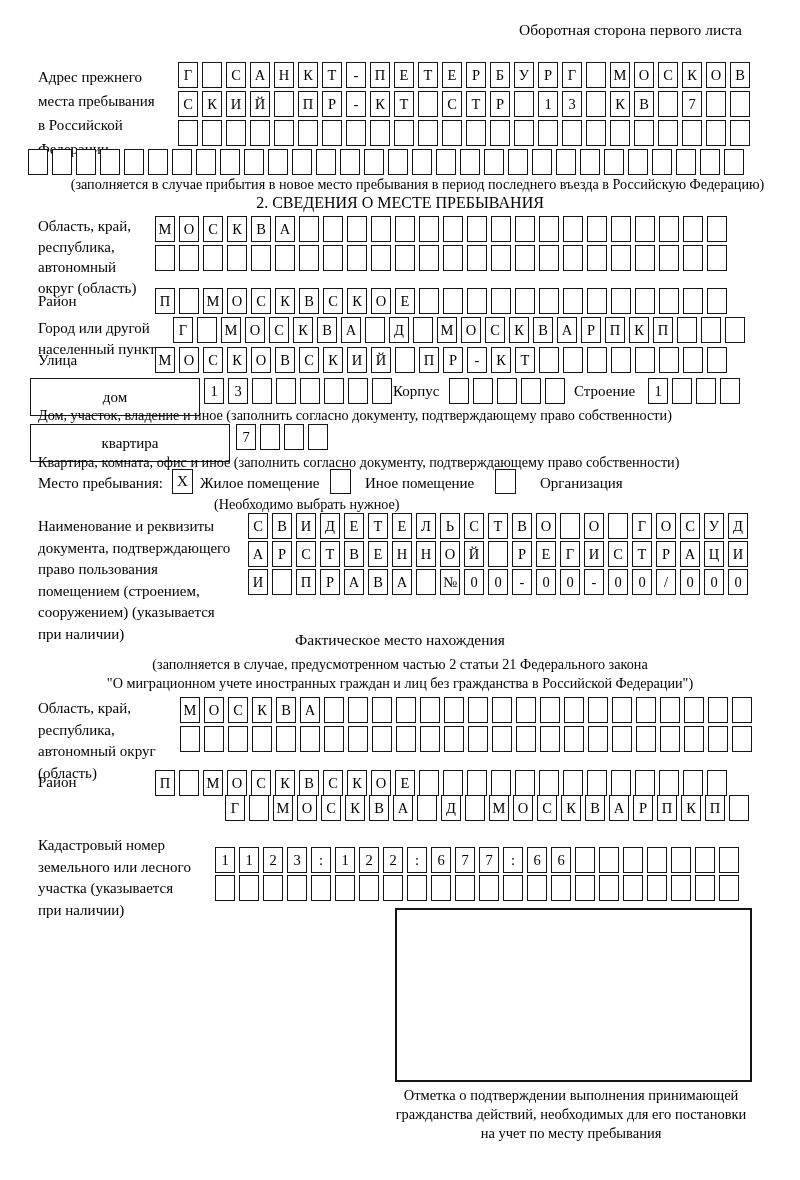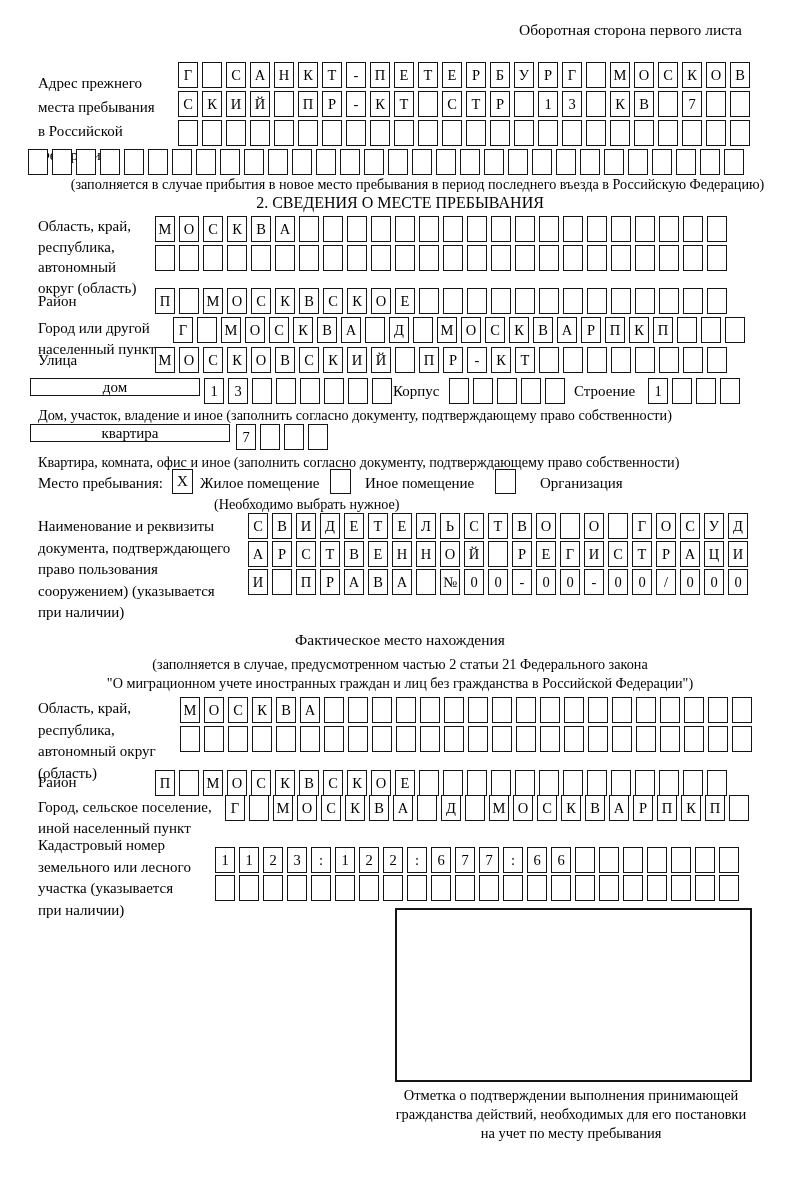--- a/index.html
+++ b/index.html
@@ -12,38 +12,38 @@
   .cap  { position:absolute; font-size:14.2px; white-space:nowrap; }
   .center { left:0; right:0; text-align:center; white-space:nowrap; }
   .bold { font-weight:normal; }
   .row  { position:absolute; display:flex; gap:4px; }
   .cell {
     width:20px; height:26px; border:1.6px solid #151515; box-sizing:border-box;
     display:flex; align-items:center; justify-content:center;
     font-size:14.5px; flex:0 0 auto; background:#fff;
   }
   .boxfield {
-    position:absolute; height:18px; border:1.6px solid #151515; box-sizing:border-box;
+    position:absolute; height:38px; border:1.6px solid #151515; box-sizing:border-box;
     display:flex; align-items:center; justify-content:center; font-size:15px; background:#fff;
   }
   .chk {
     position:absolute; width:21px; height:25px; border:1.6px solid #151515; box-sizing:border-box;
     display:flex; align-items:center; justify-content:center; font-size:15px; background:#fff;
   }
   .stampbox { position:absolute; border:2px solid #151515; box-sizing:border-box; background:#fff; }
   .stampcap { position:absolute; font-size:14.5px; line-height:19px; text-align:center; }
 </style>
 </head>
 <body>
 
 <div class="page">
 
   <div class="lbl" style="top:20px; right:58px; font-size:15.5px;text-align:center;">Оборотная сторона первого листа</div>
 
-  <div class="lbl" style="left:38px; top:71px; line-height:24px;">
+  <div class="lbl" style="left:38px; top:65px; line-height:24px;">
       <div>Адрес прежнего</div>
       <div>места пребывания</div>
       <div>в Российской</div>
       <div>Федерации</div>
     </div>
   <div class="row" style="left:178px; top:62px;">
       <span class="cell">Г</span>
       <span class="cell"></span>
       <span class="cell">С</span>
       <span class="cell">А</span>
@@ -345,20 +345,21 @@
   <div class="chk" style="left:330px; top:469px;"></div>
   <div class="lbl" style="left:365px; top:473px;">Иное помещение</div>
   <div class="chk" style="left:495px; top:469px;"></div>
   <div class="lbl" style="left:540px; top:473px;">Организация</div>
   <div class="cap" style="left:214px; top:496px;">(Необходимо выбрать нужное)</div>
 
   <div class="lbl2" style="left:38px; top:516px;">
       <div>Наименование и реквизиты</div>
       <div>документа, подтверждающего</div>
       <div>право пользования</div>
+      <div>помещением (строением,</div>
       <div>сооружением) (указывается</div>
       <div>при наличии)</div>
     </div>
   <div class="row" style="left:248px; top:513px;">
       <span class="cell">С</span>
       <span class="cell">В</span>
       <span class="cell">И</span>
       <span class="cell">Д</span>
       <span class="cell">Е</span>
       <span class="cell">Т</span>
@@ -509,24 +510,20 @@
       <span class="cell"></span>
       <span class="cell"></span>
       <span class="cell"></span>
       <span class="cell"></span>
       <span class="cell"></span>
       <span class="cell"></span>
       <span class="cell"></span>
       <span class="cell"></span>
     </div>
 
-  <div class="lbl" style="left:38px; top:797px; line-height:20.5px;">
-      <div>Город, сельское поселение,</div>
-      <div>иной населенный пункт</div>
-    </div>
   <div class="row" style="left:225px; top:795px;">
       <span class="cell">Г</span>
       <span class="cell"></span>
       <span class="cell">М</span>
       <span class="cell">О</span>
       <span class="cell">С</span>
       <span class="cell">К</span>
       <span class="cell">В</span>
       <span class="cell">А</span>
       <span class="cell"></span>

